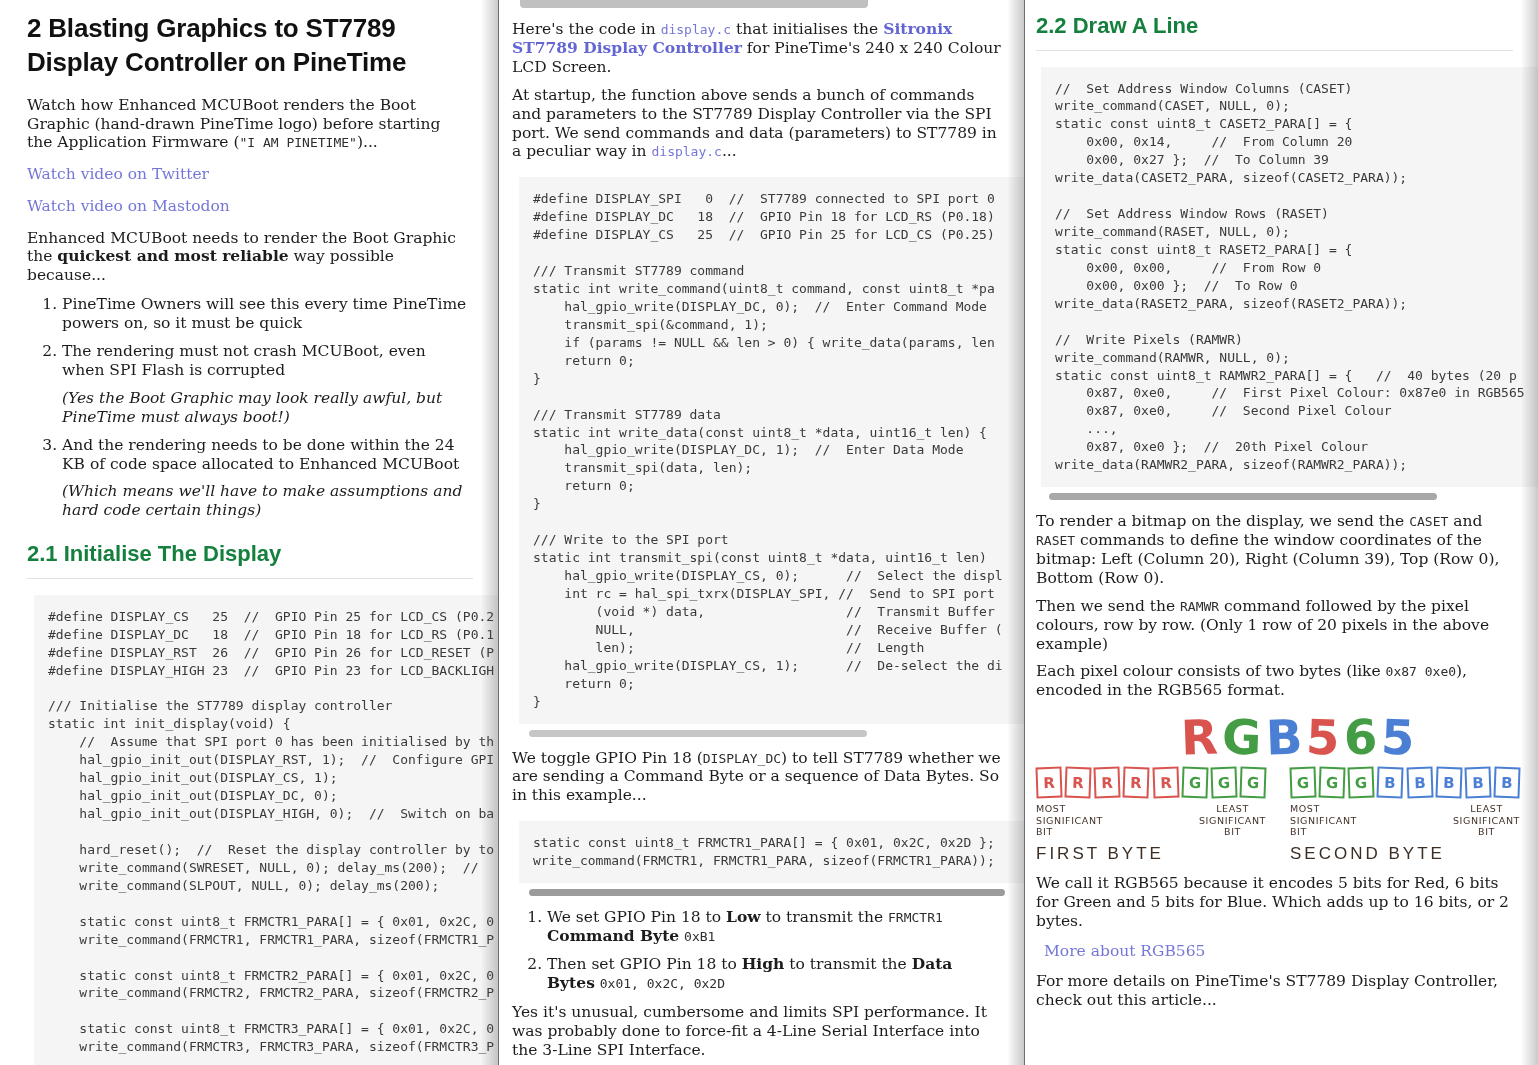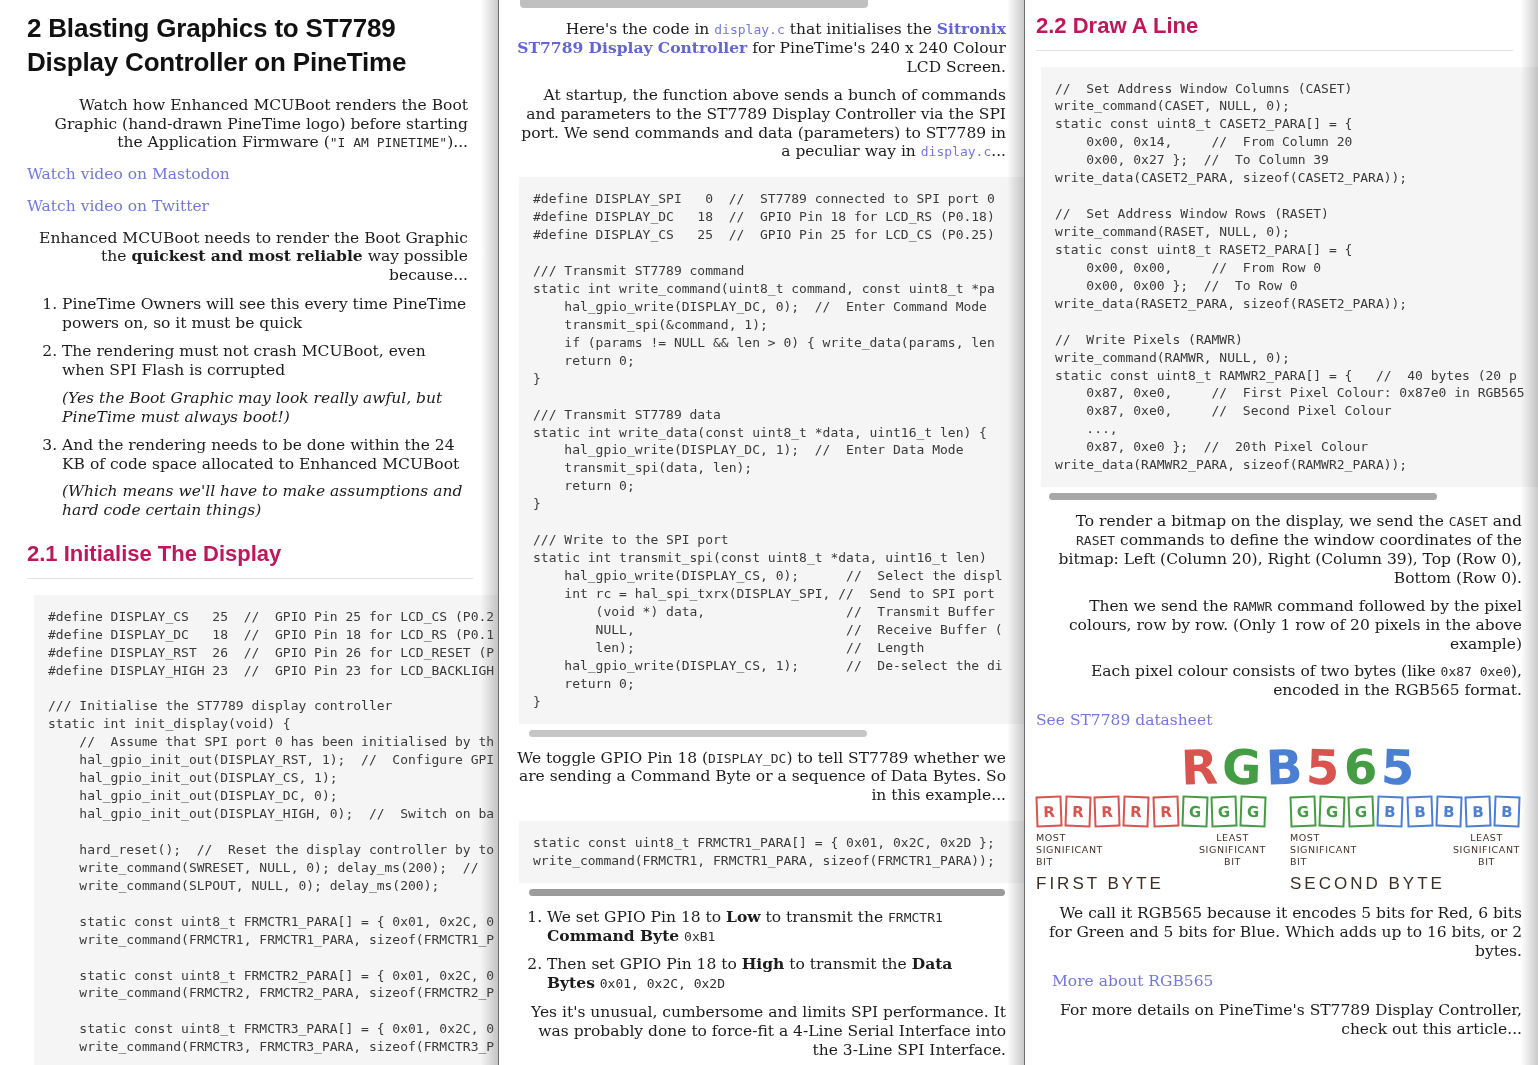--- a/index.html
+++ b/index.html
@@ -23,24 +23,24 @@
   .page-mid .inner{padding:0 0 0 13px;}
   .page-right .inner{padding:0 0 0 11px;}
 
   h1.title{
     font-family:"Liberation Sans", sans-serif;font-weight:700;
     font-size:26px;line-height:1.3;margin:12px 30px 16px 0;color:#111;
     letter-spacing:-0.2px;
   }
   h2.section{
     font-family:"Liberation Sans", sans-serif;font-weight:700;
-    font-size:22px;line-height:1.25;margin:20px 25px 0 0;color:#be185d;
+    font-size:22px;line-height:1.25;margin:20px 25px 0 0;color:#15803d;
     padding-bottom:10px;border-bottom:1px solid #e2e2e2;
   }
-  p.body{font-size:15.5px;line-height:1.22;margin:9px 0;text-align:right;}
+  p.body{font-size:15.5px;line-height:1.22;margin:9px 0;}
   .page-left p.body{margin-right:30px;}
   .page-mid p.body{margin-right:18px;}
   .page-right p.body{margin-right:16px;}
 
   p.standalone-link{font-size:15.5px;line-height:1.2;margin:13px 30px 13px 0;color:#7577d8;cursor:pointer;}
   .page-right p.standalone-link{margin:11px 16px;} 
 
   ol.numlist{margin:10px 28px 10px 0;padding-left:35px;font-size:15.5px;line-height:1.22;}
   ol.numlist li{margin:9px 0;}
   .list-note{font-style:italic;font-size:15.5px;line-height:1.22;margin:9px 0;}
@@ -92,22 +92,22 @@
     color:#3c2e24;margin-top:6px;text-transform:uppercase;
   }
 </style>
 </head>
 <body>
 
 <div class="page page-left">
   <div class="inner">
     <h1 class="title">2 Blasting Graphics to ST7789 Display Controller on PineTime</h1>
     <p class="body"><span class="rt-t">Watch how Enhanced MCUBoot renders the Boot Graphic (hand-drawn PineTime logo) before starting the Application Firmware (</span><span class="rt-c">"I AM PINETIME"</span><span class="rt-t">)...</span></p>
+    <p class="standalone-link">Watch video on Twitter</p>
     <p class="standalone-link">Watch video on Mastodon</p>
-    <p class="standalone-link">Watch video on Twitter</p>
     <p class="body"><span class="rt-t">Enhanced MCUBoot needs to render the Boot Graphic the </span><span class="rt-b">quickest and most reliable</span><span class="rt-t"> way possible because...</span></p>
     <ol class="numlist">
       <li>
         <span><span class="rt-t">PineTime Owners will see this every time PineTime powers on, so it must be quick</span></span>
       </li>
       <li>
         <span><span class="rt-t">The rendering must not crash MCUBoot, even when SPI Flash is corrupted</span></span>
         <div class="list-note"><span class="rt-i">(Yes the Boot Graphic may look really awful, but PineTime must always boot!)</span></div>
       </li>
       <li>
@@ -217,21 +217,20 @@
 static const uint8_t RAMWR2_PARA[] = {   //  40 bytes (20 p
     0x87, 0xe0,     //  First Pixel Colour: 0x87e0 in RGB565
     0x87, 0xe0,     //  Second Pixel Colour
     ...,
     0x87, 0xe0 };  //  20th Pixel Colour
 write_data(RAMWR2_PARA, sizeof(RAMWR2_PARA));</pre>
     <div class="hthumb thumb-right"></div>
     <p class="body"><span class="rt-t">To render a bitmap on the display, we send the </span><span class="rt-c">CASET</span><span class="rt-t"> and </span><span class="rt-c">RASET</span><span class="rt-t"> commands to define the window coordinates of the bitmap: Left (Column 20), Right (Column 39), Top (Row 0), Bottom (Row 0).</span></p>
     <p class="body"><span class="rt-t">Then we send the </span><span class="rt-c">RAMWR</span><span class="rt-t"> command followed by the pixel colours, row by row. (Only 1 row of 20 pixels in the above example)</span></p>
     <p class="body"><span class="rt-t">Each pixel colour consists of two bytes (like </span><span class="rt-c">0x87 0xe0</span><span class="rt-t">), encoded in the RGB565 format.</span></p>
-    <p class="standalone-link" style="margin-left:0;">See ST7789 datasheet</p>
 
     <div class="sketch">
       <div class="sk-title"><span style="color: rgb(217, 83, 79); transform: rotate(-2deg);">R</span><span style="color: rgb(68, 157, 68); transform: rotate(2deg);">G</span><span style="color: rgb(74, 127, 212); transform: rotate(-2deg);">B</span><span style="color: rgb(217, 83, 79); transform: rotate(2deg);">5</span><span style="color: rgb(68, 157, 68); transform: rotate(-2deg);">6</span><span style="color: rgb(74, 127, 212); transform: rotate(2deg);">5</span></div>
       <div class="sk-row">
         <div class="sk-group">
           <div class="sk-boxes">
               <span class="sk-box" style="color: rgb(217, 83, 79); border-color: rgb(217, 83, 79); transform: rotate(-2deg);">R</span>
               <span class="sk-box" style="color: rgb(217, 83, 79); border-color: rgb(217, 83, 79); transform: rotate(2deg);">R</span>
               <span class="sk-box" style="color: rgb(217, 83, 79); border-color: rgb(217, 83, 79); transform: rotate(-2deg);">R</span>
               <span class="sk-box" style="color: rgb(217, 83, 79); border-color: rgb(217, 83, 79); transform: rotate(2deg);">R</span>
@@ -268,17 +267,17 @@
             <div class="sk-label right">Least
 Significant
 Bit</div>
           </div>
           <div class="sk-caption">Second Byte</div>
         </div>
       </div>
     </div>
 
     <p class="body"><span class="rt-t">We call it RGB565 because it encodes 5 bits for Red, 6 bits for Green and 5 bits for Blue. Which adds up to 16 bits, or 2 bytes.</span></p>
-    <p class="standalone-link" style="margin-left:16px;">More about RGB565</p>
+    <p class="standalone-link" style="margin-left:8px;">More about RGB565</p>
     <p class="body"><span class="rt-t">For more details on PineTime's ST7789 Display Controller, check out this article...</span></p>
 
   </div>
 </div>
 
 </body></html>

